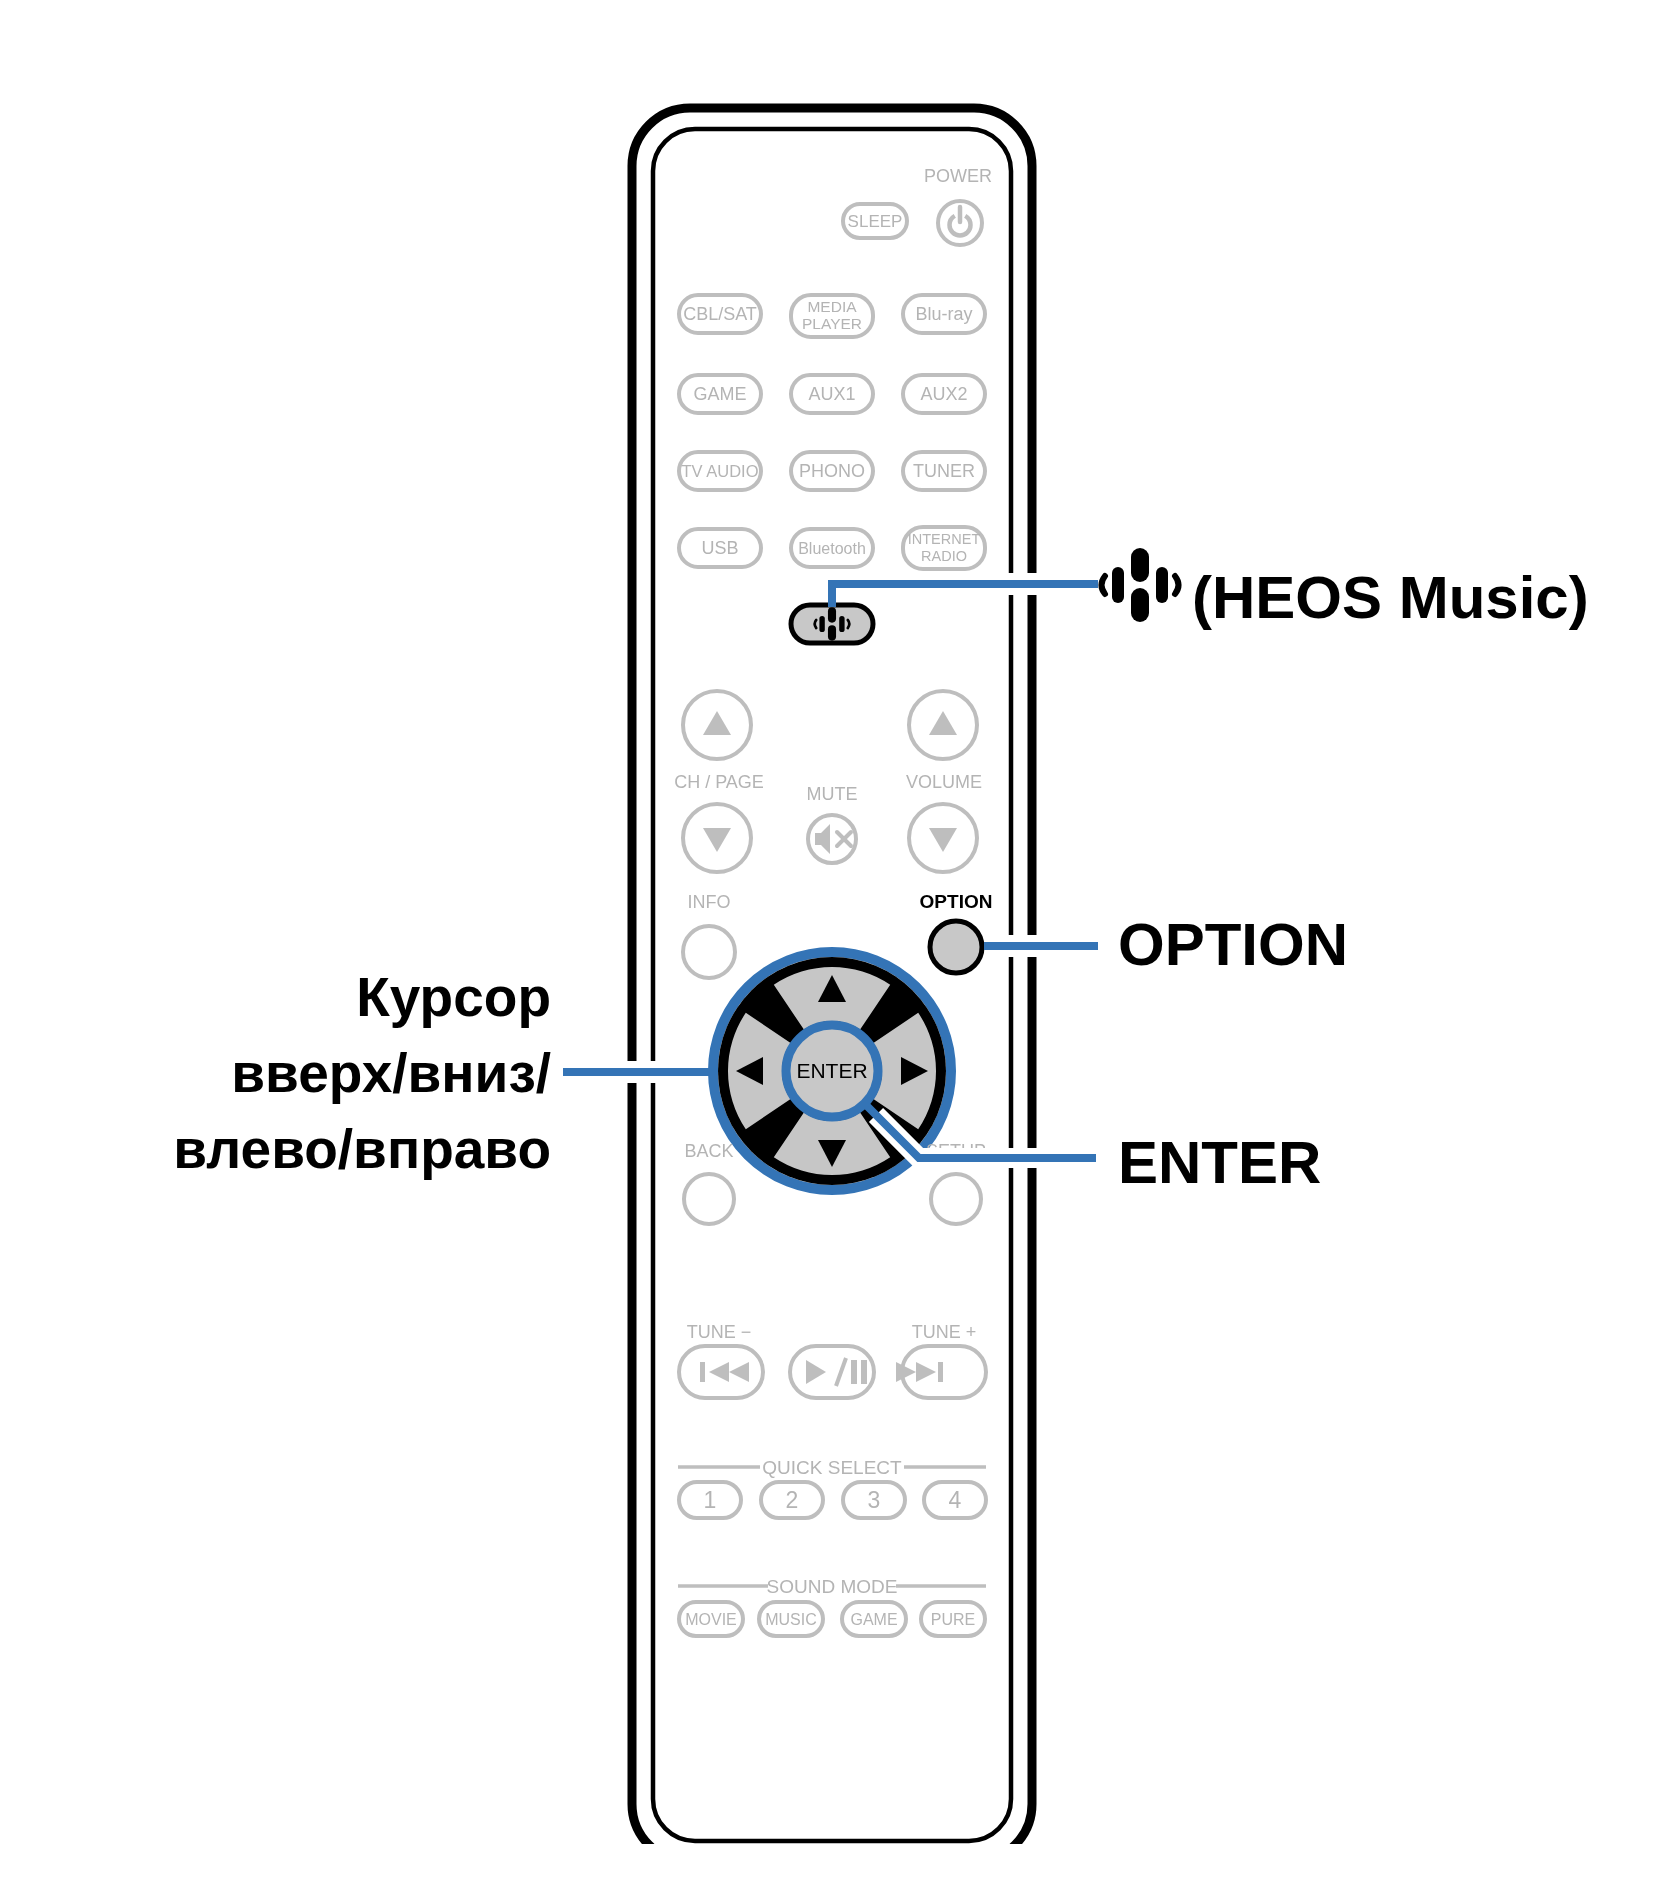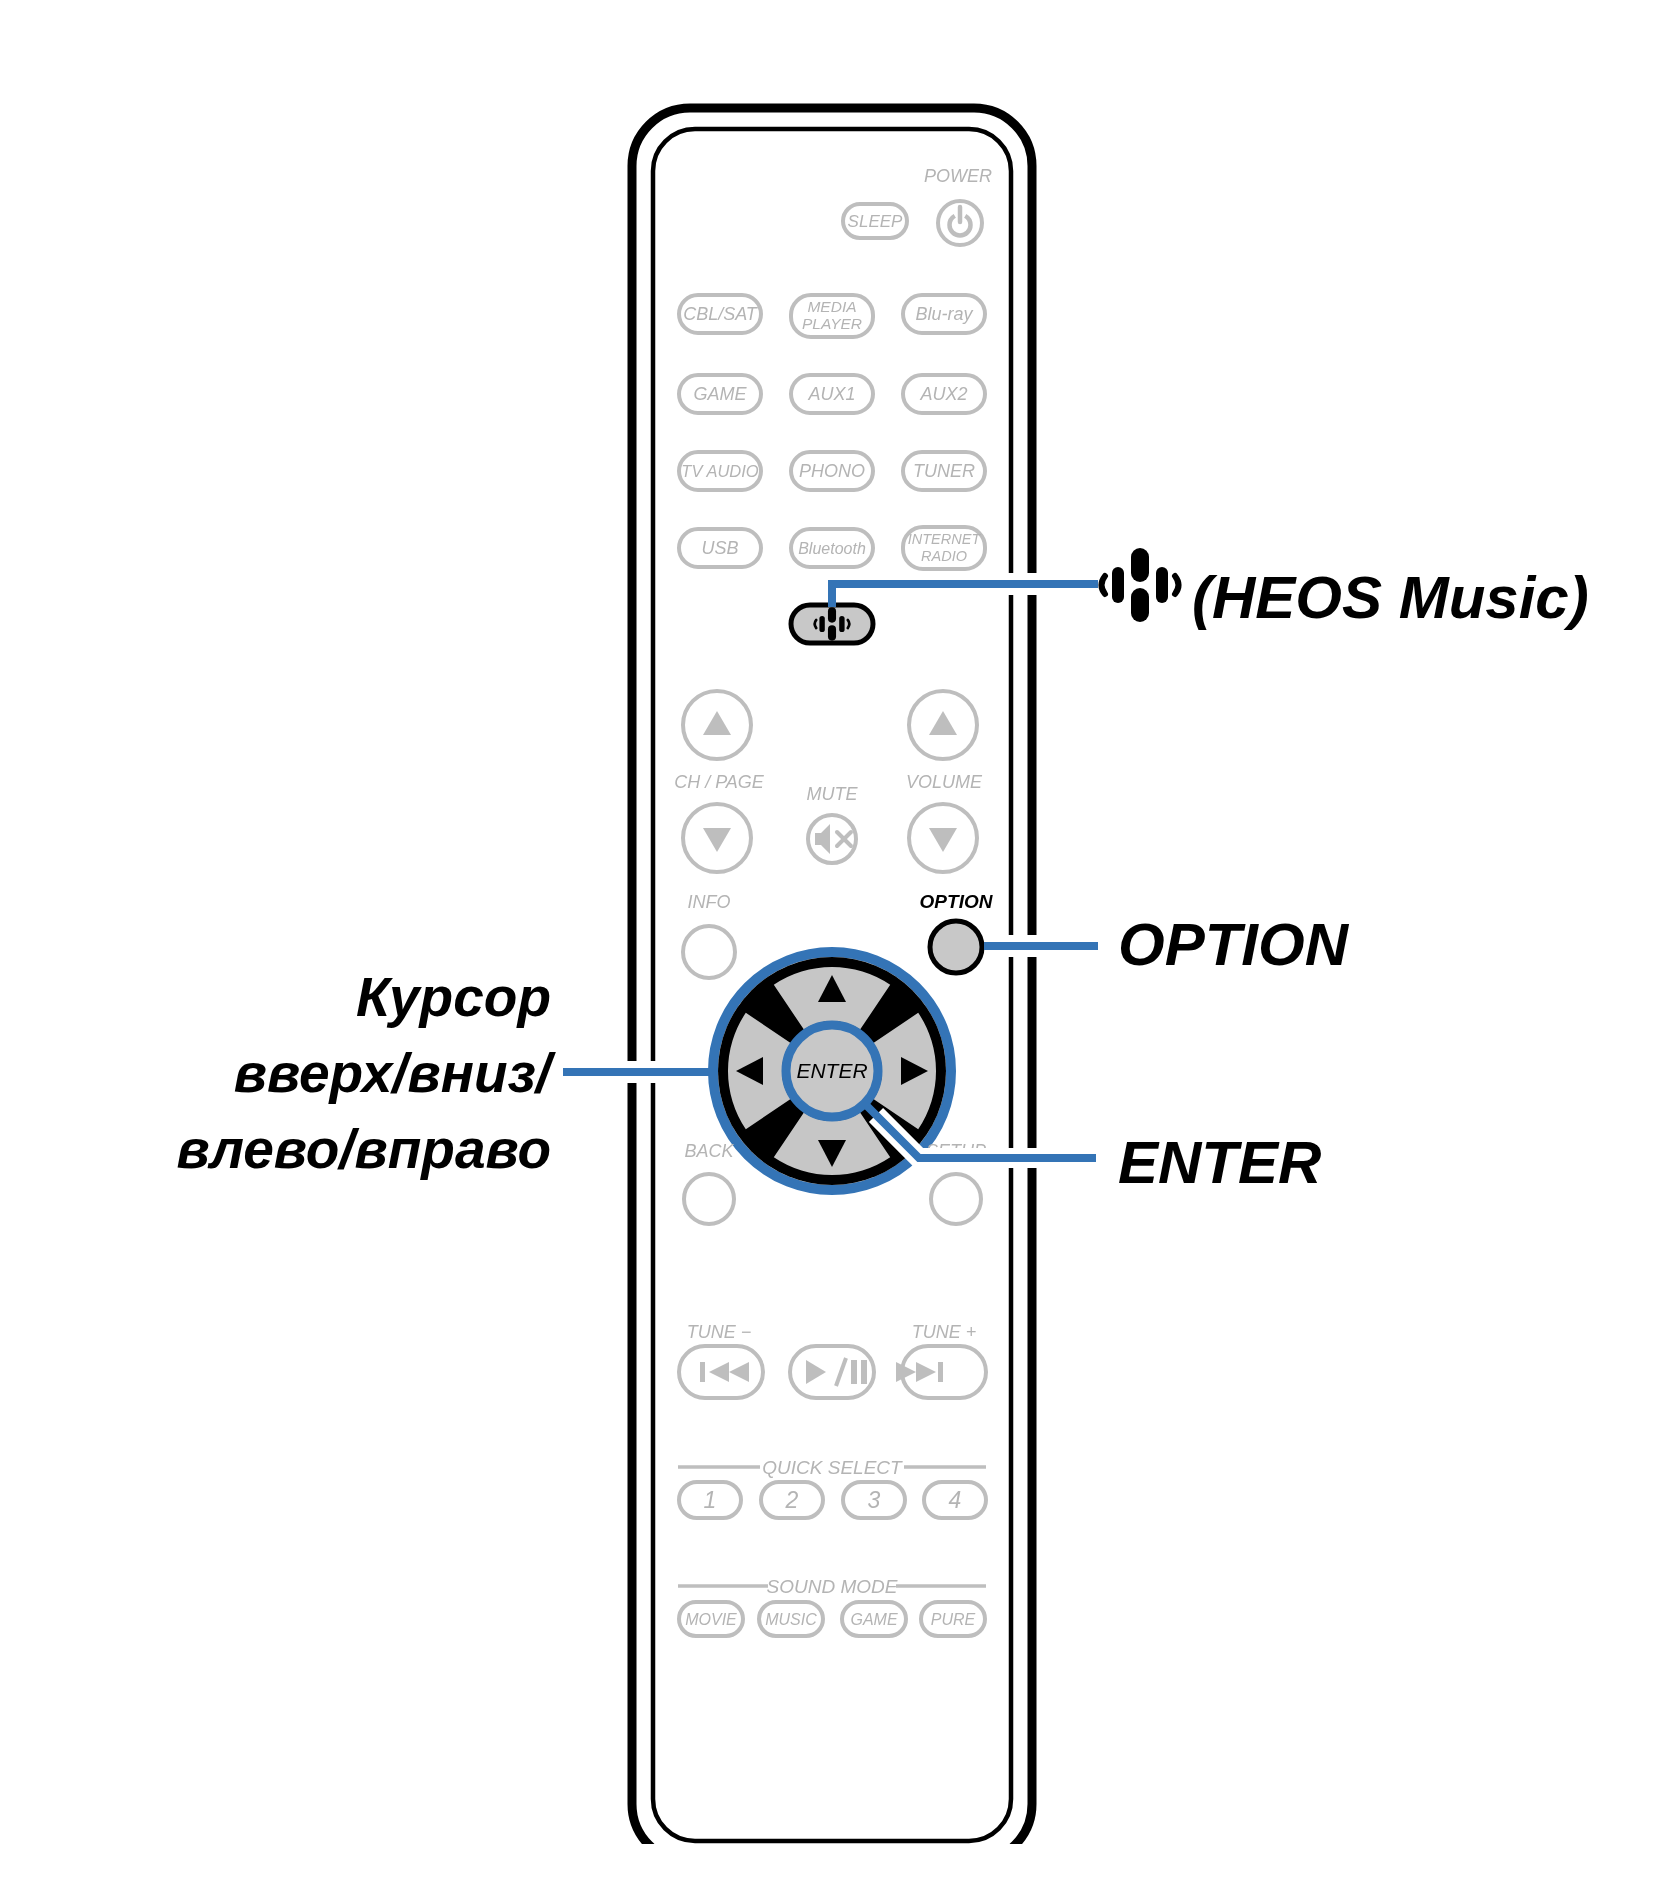--- a/index.html
+++ b/index.html
@@ -1,16 +1,16 @@
 <!DOCTYPE html>
 <html><head>
 <meta charset="utf-8">
 <style>
   html,body{margin:0;padding:0;background:#ffffff;}
-  .page{position:relative;width:1665px;height:1844px;background:#ffffff;overflow:hidden;font-style:italic;}
+  .page{position:relative;width:1665px;height:1844px;background:#ffffff;overflow:hidden;}
   svg{position:absolute;left:0;top:0;}
   text{font-family:"Liberation Sans","DejaVu Sans",sans-serif;}
   .gtxt{fill:#b4b4b4;}
   .gstroke{fill:#ffffff;stroke:#bebebe;stroke-width:4;}
   .gicon{fill:#bebebe;}
   .gline{stroke:#bebebe;}
   .blkfill{fill:#c8c8c8;stroke:#000000;}
   .callout{font-weight:bold;font-size:60px;fill:#000000;}
   .cursor-call{font-weight:bold;font-size:55px;fill:#000000;}
   .blue{stroke:#3474b6;}

